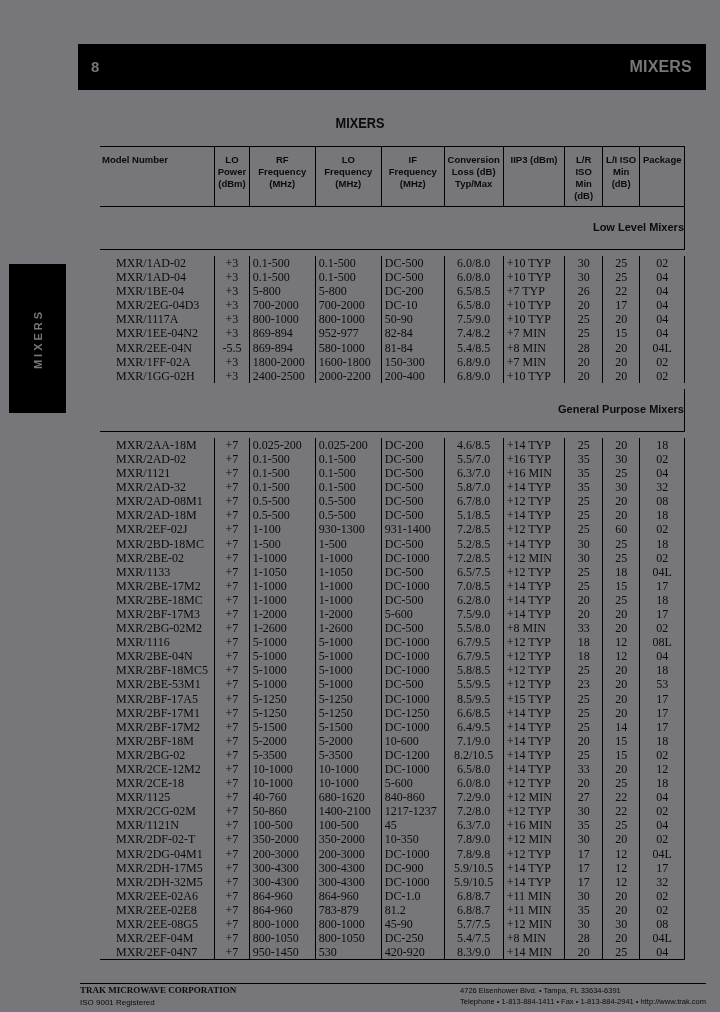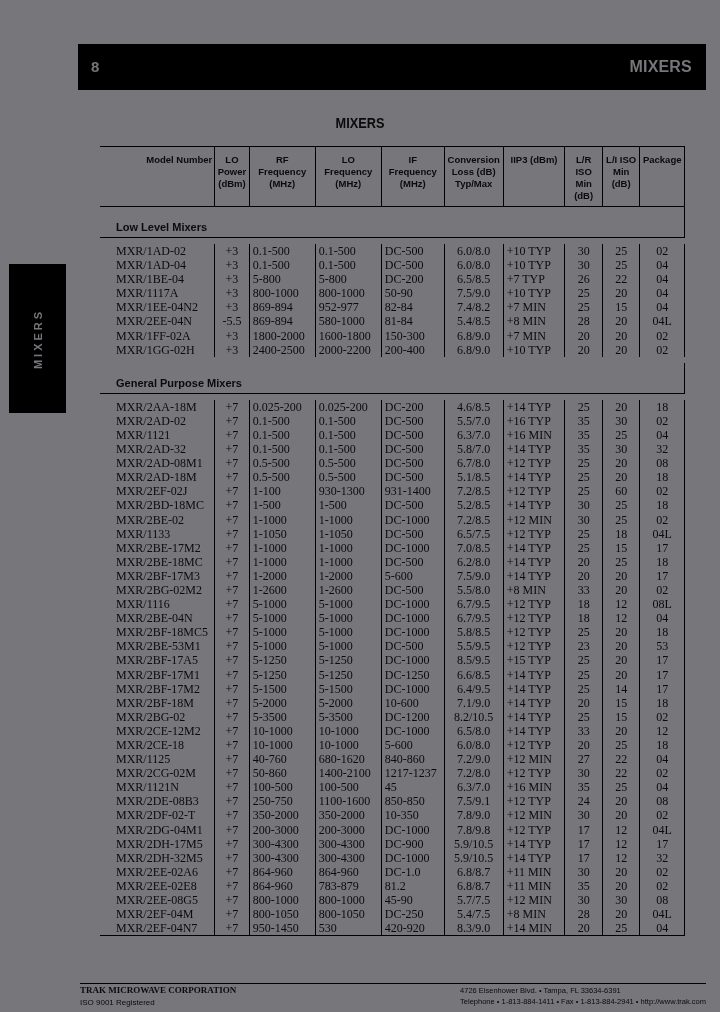--- a/index.html
+++ b/index.html
@@ -25,25 +25,25 @@
     font-family:"Liberation Sans", sans-serif; font-weight:bold; font-size:15px; transform:scaleX(0.85);
   }
   table.spec {
     position:absolute; left:100px; top:146px; width:585px; border-collapse:collapse;
   }
   table.spec th {
     font-family:"Liberation Sans", sans-serif; font-weight:bold; font-size:9.5px; line-height:12px;
     vertical-align:top; padding:7px 2px 4px 2px; text-align:center;
     border-top:1.5px solid #000; border-bottom:1.5px solid #000; border-right:1px solid #000;
   }
-  table.spec th:first-child { text-align:right; padding-top:7px; }
+  table.spec th:first-child { text-align:left; padding-top:7px; }
   table.spec th:last-child { border-right:1.5px solid #000; }
   .grp td {
     font-family:"Liberation Sans", sans-serif; font-weight:bold; font-size:11px;
-    padding:10px 0 0 16px; height:20px; border-bottom:1.5px solid #000; border-right:1.5px solid #000;
+    padding:10px 0 12px 16px; height:20px; border-bottom:1.5px solid #000; border-right:1.5px solid #000;text-align:right;
   }
   .gap td { height:6px; padding:0; }
   td.c { font-size:12px; line-height:14.1px; height:14.1px; padding:0 3px; white-space:nowrap; border-right:1px solid #000; }
   td.c.m { padding-left:16px;margin-top:48px; }
   td.c.ctr { text-align:center; }
   td.c:last-child { border-right:1.5px solid #000; }
   tr.last td { border-bottom:1.5px solid #000; }
   .footer-rule { position:absolute; left:80px; top:983px; width:626px; height:1px; background:#000; }
   .corp { position:absolute; left:80px; top:985px; font-size:9px; font-weight:bold; }
   .iso { position:absolute; left:80px; top:998px; font-size:8px; font-family:"Liberation Sans", sans-serif; }
@@ -115,20 +115,32 @@
         <td class="c">5-800</td>
         <td class="c">5-800</td>
         <td class="c">DC-200</td>
         <td class="c ctr">6.5/8.5</td>
         <td class="c">+7 TYP</td>
         <td class="c ctr">26</td>
         <td class="c ctr">22</td>
         <td class="c ctr">04</td>
       </tr>
       <tr>
+        <td class="c m">MXR/2EG-04D3</td>
+        <td class="c ctr">+3</td>
+        <td class="c">700-2000</td>
+        <td class="c">700-2000</td>
+        <td class="c">DC-10</td>
+        <td class="c ctr">6.5/8.0</td>
+        <td class="c">+10 TYP</td>
+        <td class="c ctr">20</td>
+        <td class="c ctr">17</td>
+        <td class="c ctr">04</td>
+      </tr>
+      <tr>
         <td class="c m">MXR/1117A</td>
         <td class="c ctr">+3</td>
         <td class="c">800-1000</td>
         <td class="c">800-1000</td>
         <td class="c">50-90</td>
         <td class="c ctr">7.5/9.0</td>
         <td class="c">+10 TYP</td>
         <td class="c ctr">25</td>
         <td class="c ctr">20</td>
         <td class="c ctr">04</td>
@@ -518,32 +530,20 @@
         <td class="c m">MXR/1121N</td>
         <td class="c ctr">+7</td>
         <td class="c">100-500</td>
         <td class="c">100-500</td>
         <td class="c">45</td>
         <td class="c ctr">6.3/7.0</td>
         <td class="c">+16 MIN</td>
         <td class="c ctr">35</td>
         <td class="c ctr">25</td>
         <td class="c ctr">04</td>
-      </tr>
-      <tr>
-        <td class="c m">MXR/2DE-08B3</td>
-        <td class="c ctr">+7</td>
-        <td class="c">250-750</td>
-        <td class="c">1100-1600</td>
-        <td class="c">850-850</td>
-        <td class="c ctr">7.5/9.1</td>
-        <td class="c">+12 TYP</td>
-        <td class="c ctr">24</td>
-        <td class="c ctr">20</td>
-        <td class="c ctr">08</td>
       </tr>
       <tr>
         <td class="c m">MXR/2DF-02-T</td>
         <td class="c ctr">+7</td>
         <td class="c">350-2000</td>
         <td class="c">350-2000</td>
         <td class="c">10-350</td>
         <td class="c ctr">7.8/9.0</td>
         <td class="c">+12 MIN</td>
         <td class="c ctr">30</td>

